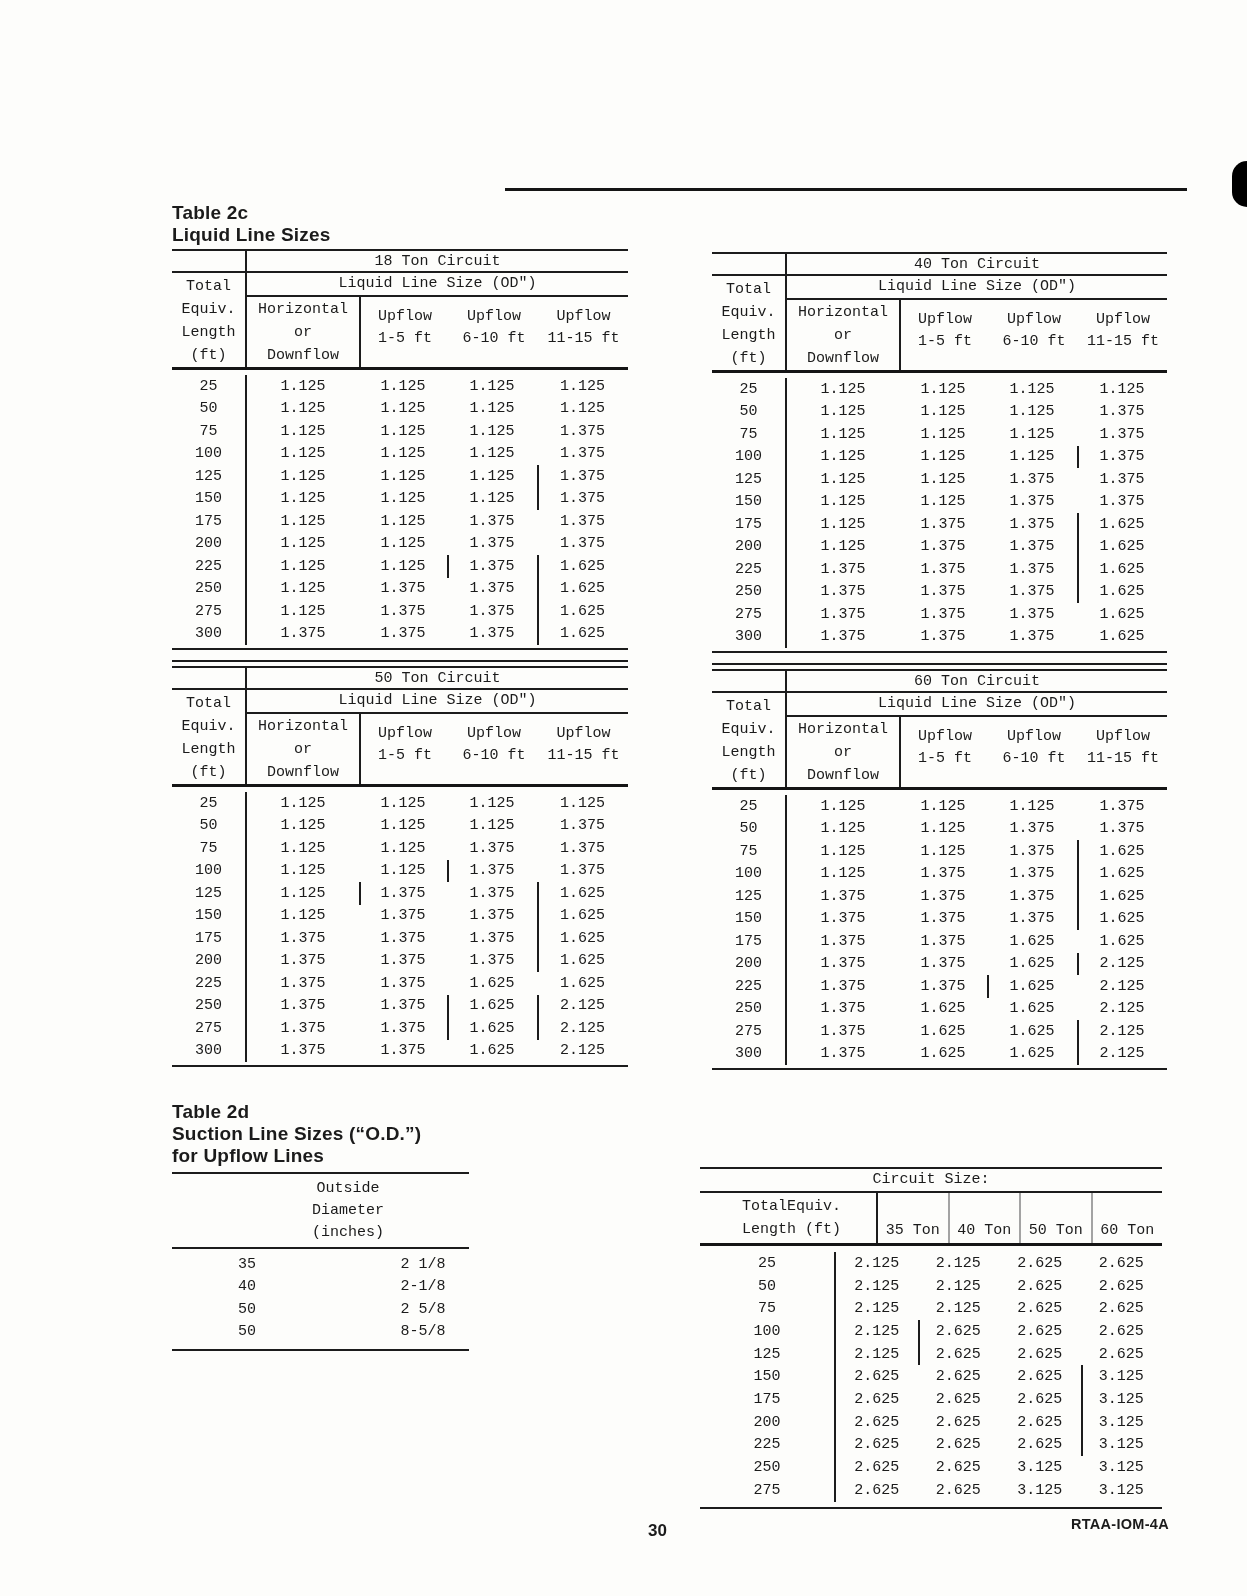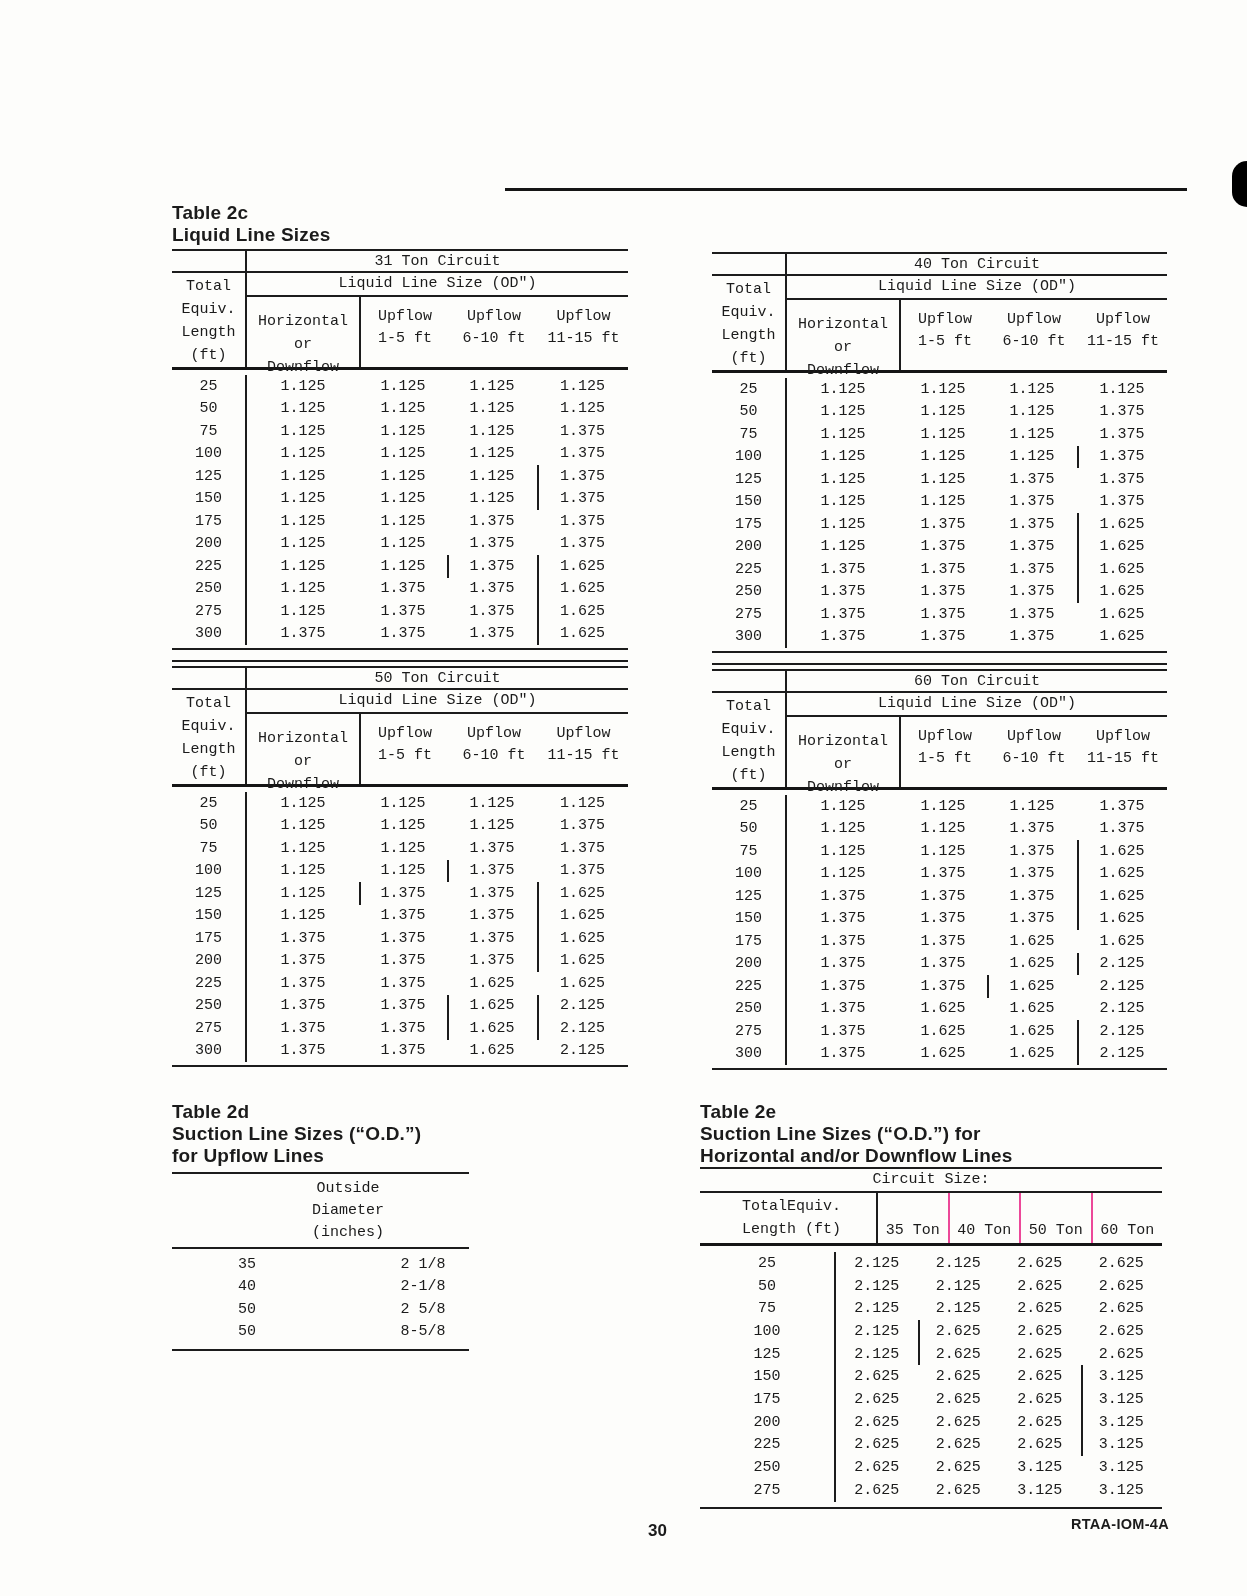--- a/index.html
+++ b/index.html
@@ -23,21 +23,21 @@
   .rowc{display:flex;height:20px;border-bottom:2px solid #1c1c1c;}
   .rowc .cc1{width:73px;border-right:2px solid #1c1c1c;}
   .rowc .cc2{flex:1;text-align:center;line-height:21px;}
   .rowm{display:flex;}
   .mc1{width:73px;border-right:2px solid #1c1c1c;text-align:center;
     white-space:pre-line;line-height:23px;padding-top:2px;}
   .mright{flex:1;display:flex;flex-direction:column;}
   .lls{height:22px;border-bottom:2px solid #1c1c1c;text-align:center;line-height:22px;}
   .hcols{display:flex;height:70px;}
   .hc2{width:112px;border-right:2px solid #1c1c1c;text-align:center;
-    white-space:pre-line;line-height:23px;padding-top:13px;}
+    white-space:pre-line;line-height:23px;padding-top:1px;}
   .hc{white-space:pre-line;text-align:center;line-height:22px;
     display:flex;flex-direction:column;justify-content:flex-end;padding-bottom:17px;}
   .hcA{width:88px;}.hcB{width:90px;}.hcC{flex:1;}
   .thick{height:3px;background:#151515;}
   .dbody{padding:5px 0 3px 0;}
   .dr{display:flex;height:22.5px;}
   .dr .c{display:flex;align-items:center;justify-content:center;align-self:stretch;}
   .c0{width:73px;border-right:2px solid #1c1c1c;}
   .c1{width:112px;}.c2{width:88px;}.c3{width:90px;}.c4{flex:1;}
   .lbar{box-shadow:inset 2px 0 0 #1c1c1c;}
@@ -52,21 +52,21 @@
   .da{width:150px;}.db{flex:1;padding-left:55px;}
   .t2d .dr{height:22.5px;font-family:Liberation Mono, monospace;}
   
   .t2e{width:462px;border-top:2px solid #1c1c1c;border-bottom:2px solid #1c1c1c;}
   .ecirc{height:22px;line-height:22px;text-align:center;border-bottom:2px solid #1c1c1c;}
   .ehead{display:flex;height:50px;margin-left:36px;}
   .ee0{width:134px;border-right:2px solid #1c1c1c;white-space:pre-line;
     line-height:23px;padding:2px 0 0 6px;}
   .eh{flex:1;text-align:center;display:flex;align-items:flex-end;
     justify-content:center;padding-bottom:4px;}
-  .eh + .eh{border-left:2px solid #ec4899;}
+  .eh + .eh{border-left:2px solid #a3a3a3;}
   .t2e .dbody{padding:6px 0 5px 0;}
   .e0{width:134px;border-right:2px solid #1c1c1c;}
   .e1{flex:1;}
   .t2e .dr{height:22.7px;}
   
   .pageno{font-weight:bold;font-size:17px;}
   .doccode{font-weight:bold;font-size:14.5px;letter-spacing:0.3px;}
 </style>
 </head>
 <body>
@@ -77,21 +77,21 @@
   <div class="abs crescent"></div>
 
   <div class="abs hblock sans" style="left:172px;top:202px;">
     <div>Table 2c</div>
     <div>Liquid Line Sizes</div>
   </div>
 
   <div class="abs lt" style="left:172px;top:249px;width:456px;">
     <div class="rowc">
       <div class="cc1"></div>
-      <div class="cc2">31 Ton Circuit</div>
+      <div class="cc2">18 Ton Circuit</div>
     </div>
     <div class="rowm">
       <div class="mc1">Total
 Equiv.
 Length
 (ft)</div>
       <div class="mright">
         <div class="lls">Liquid Line Size (OD")</div>
         <div class="hcols">
           <div class="hc2">Horizontal
@@ -565,25 +565,20 @@
           <div class="c da">50</div>
           <div class="c db">2 5/8</div>
         </div>
         <div class="dr">
           <div class="c da">50</div>
           <div class="c db">8-5/8</div>
         </div>
       </div>
   </div>
 
-  <div class="abs hblock sans" style="left:700px;top:1101px;">
-    <div>Table 2e</div>
-    <div>Suction Line Sizes (“O.D.”) for</div>
-    <div>Horizontal and/or Downflow Lines</div>
-  </div>
 
   <div class="abs t2e" style="left:700px;top:1167px;">
     <div class="ecirc">Circuit Size:</div>
     <div class="ehead">
       <div class="ee0">TotalEquiv.
 Length (ft)</div>
       <div class="eh">35 Ton</div>
       <div class="eh">40 Ton</div>
       <div class="eh">50 Ton</div>
       <div class="eh">60 Ton</div>

